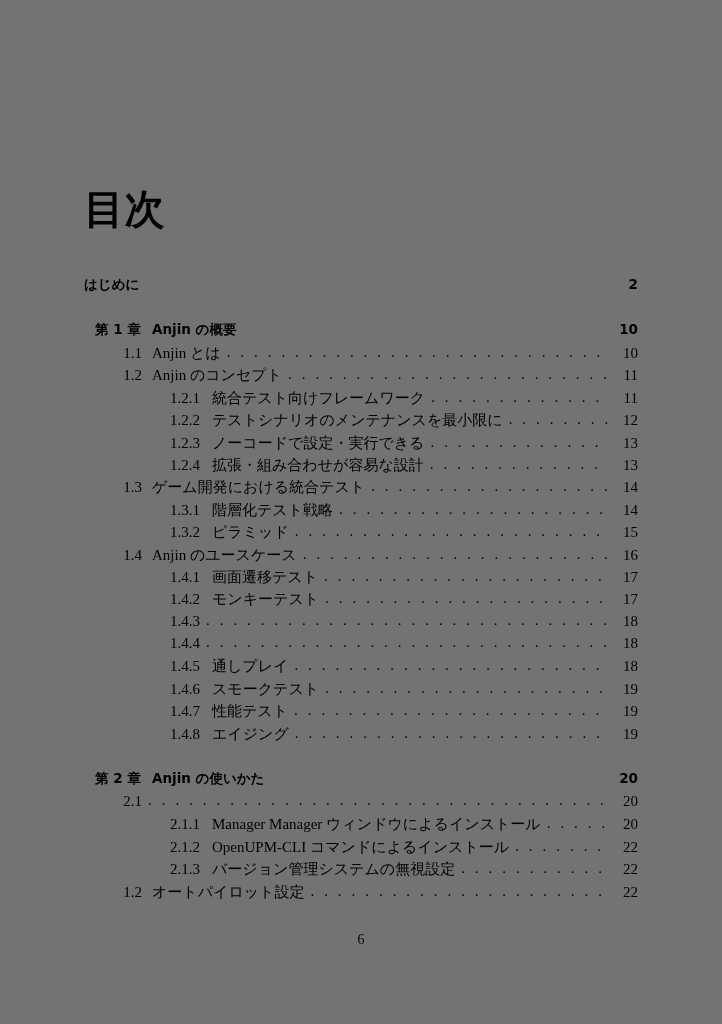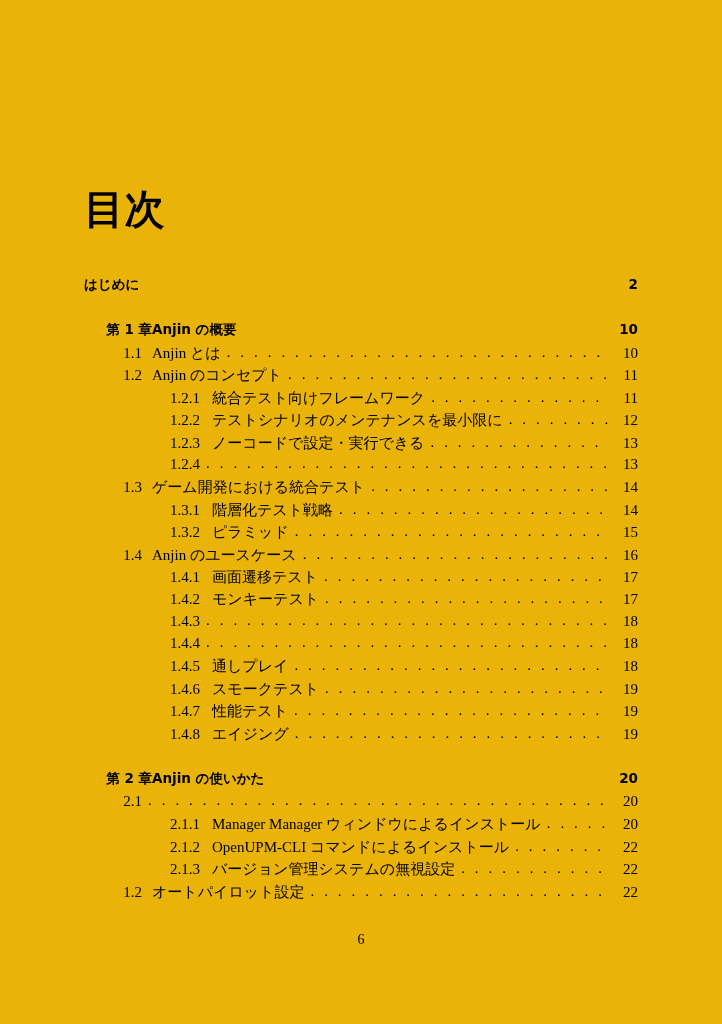--- a/index.html
+++ b/index.html
@@ -14,21 +14,21 @@
     font-family: "Liberation Serif", "DejaVu Serif", serif;
     color: #000000;
     overflow: hidden;
   }
 
   .page {
     position: absolute;
     inset: 0;
     width: 722px;
     height: 1024px;
-    background: #eab308;
+    background: #737373;
   }
 
   .page-title {
     position: absolute;
     left: 84px;
     top: 158px;
     font-family: "DejaVu Sans", "Liberation Sans", sans-serif;
     font-weight: bold;
     font-size: 40px;
     line-height: 1.2;
@@ -81,21 +81,21 @@
     font-size: 15px;
     height: 22.4px;
   }
 
   .num {
     flex: 0 0 auto;
     white-space: nowrap;
   }
   .entry.chapter .num {
     width: 68px;
-    text-align: right;
+    text-align: center;
   }
   .entry.section .num {
     width: 58px;
     padding-left: 10px;
     text-align: right;
     box-sizing: border-box;
   }
   .entry.subsection .num {
     width: 116px;
     text-align: right;
@@ -195,20 +195,21 @@
         <span class="pageno">12</span>
       </div>
       <div class="entry subsection">
         <span class="num">1.2.3</span>
         <span class="label">ノーコードで設定・実行できる</span>
         <span class="leader">. . . . . . . . . . . . . . . . . . . . . . . . . . . . . . . . . . . . . . . . . . . . . . . . . . . . . . . . . . . . . .</span>
         <span class="pageno">13</span>
       </div>
       <div class="entry subsection">
         <span class="num">1.2.4</span>
+        <span class="label">拡張・組み合わせが容易な設計</span>
         <span class="leader">. . . . . . . . . . . . . . . . . . . . . . . . . . . . . . . . . . . . . . . . . . . . . . . . . . . . . . . . . . . . . .</span>
         <span class="pageno">13</span>
       </div>
       <div class="entry section">
         <span class="num">1.3</span>
         <span class="label">ゲーム開発における統合テスト</span>
         <span class="leader">. . . . . . . . . . . . . . . . . . . . . . . . . . . . . . . . . . . . . . . . . . . . . . . . . . . . . . . . . . . . . .</span>
         <span class="pageno">14</span>
       </div>
       <div class="entry subsection">

